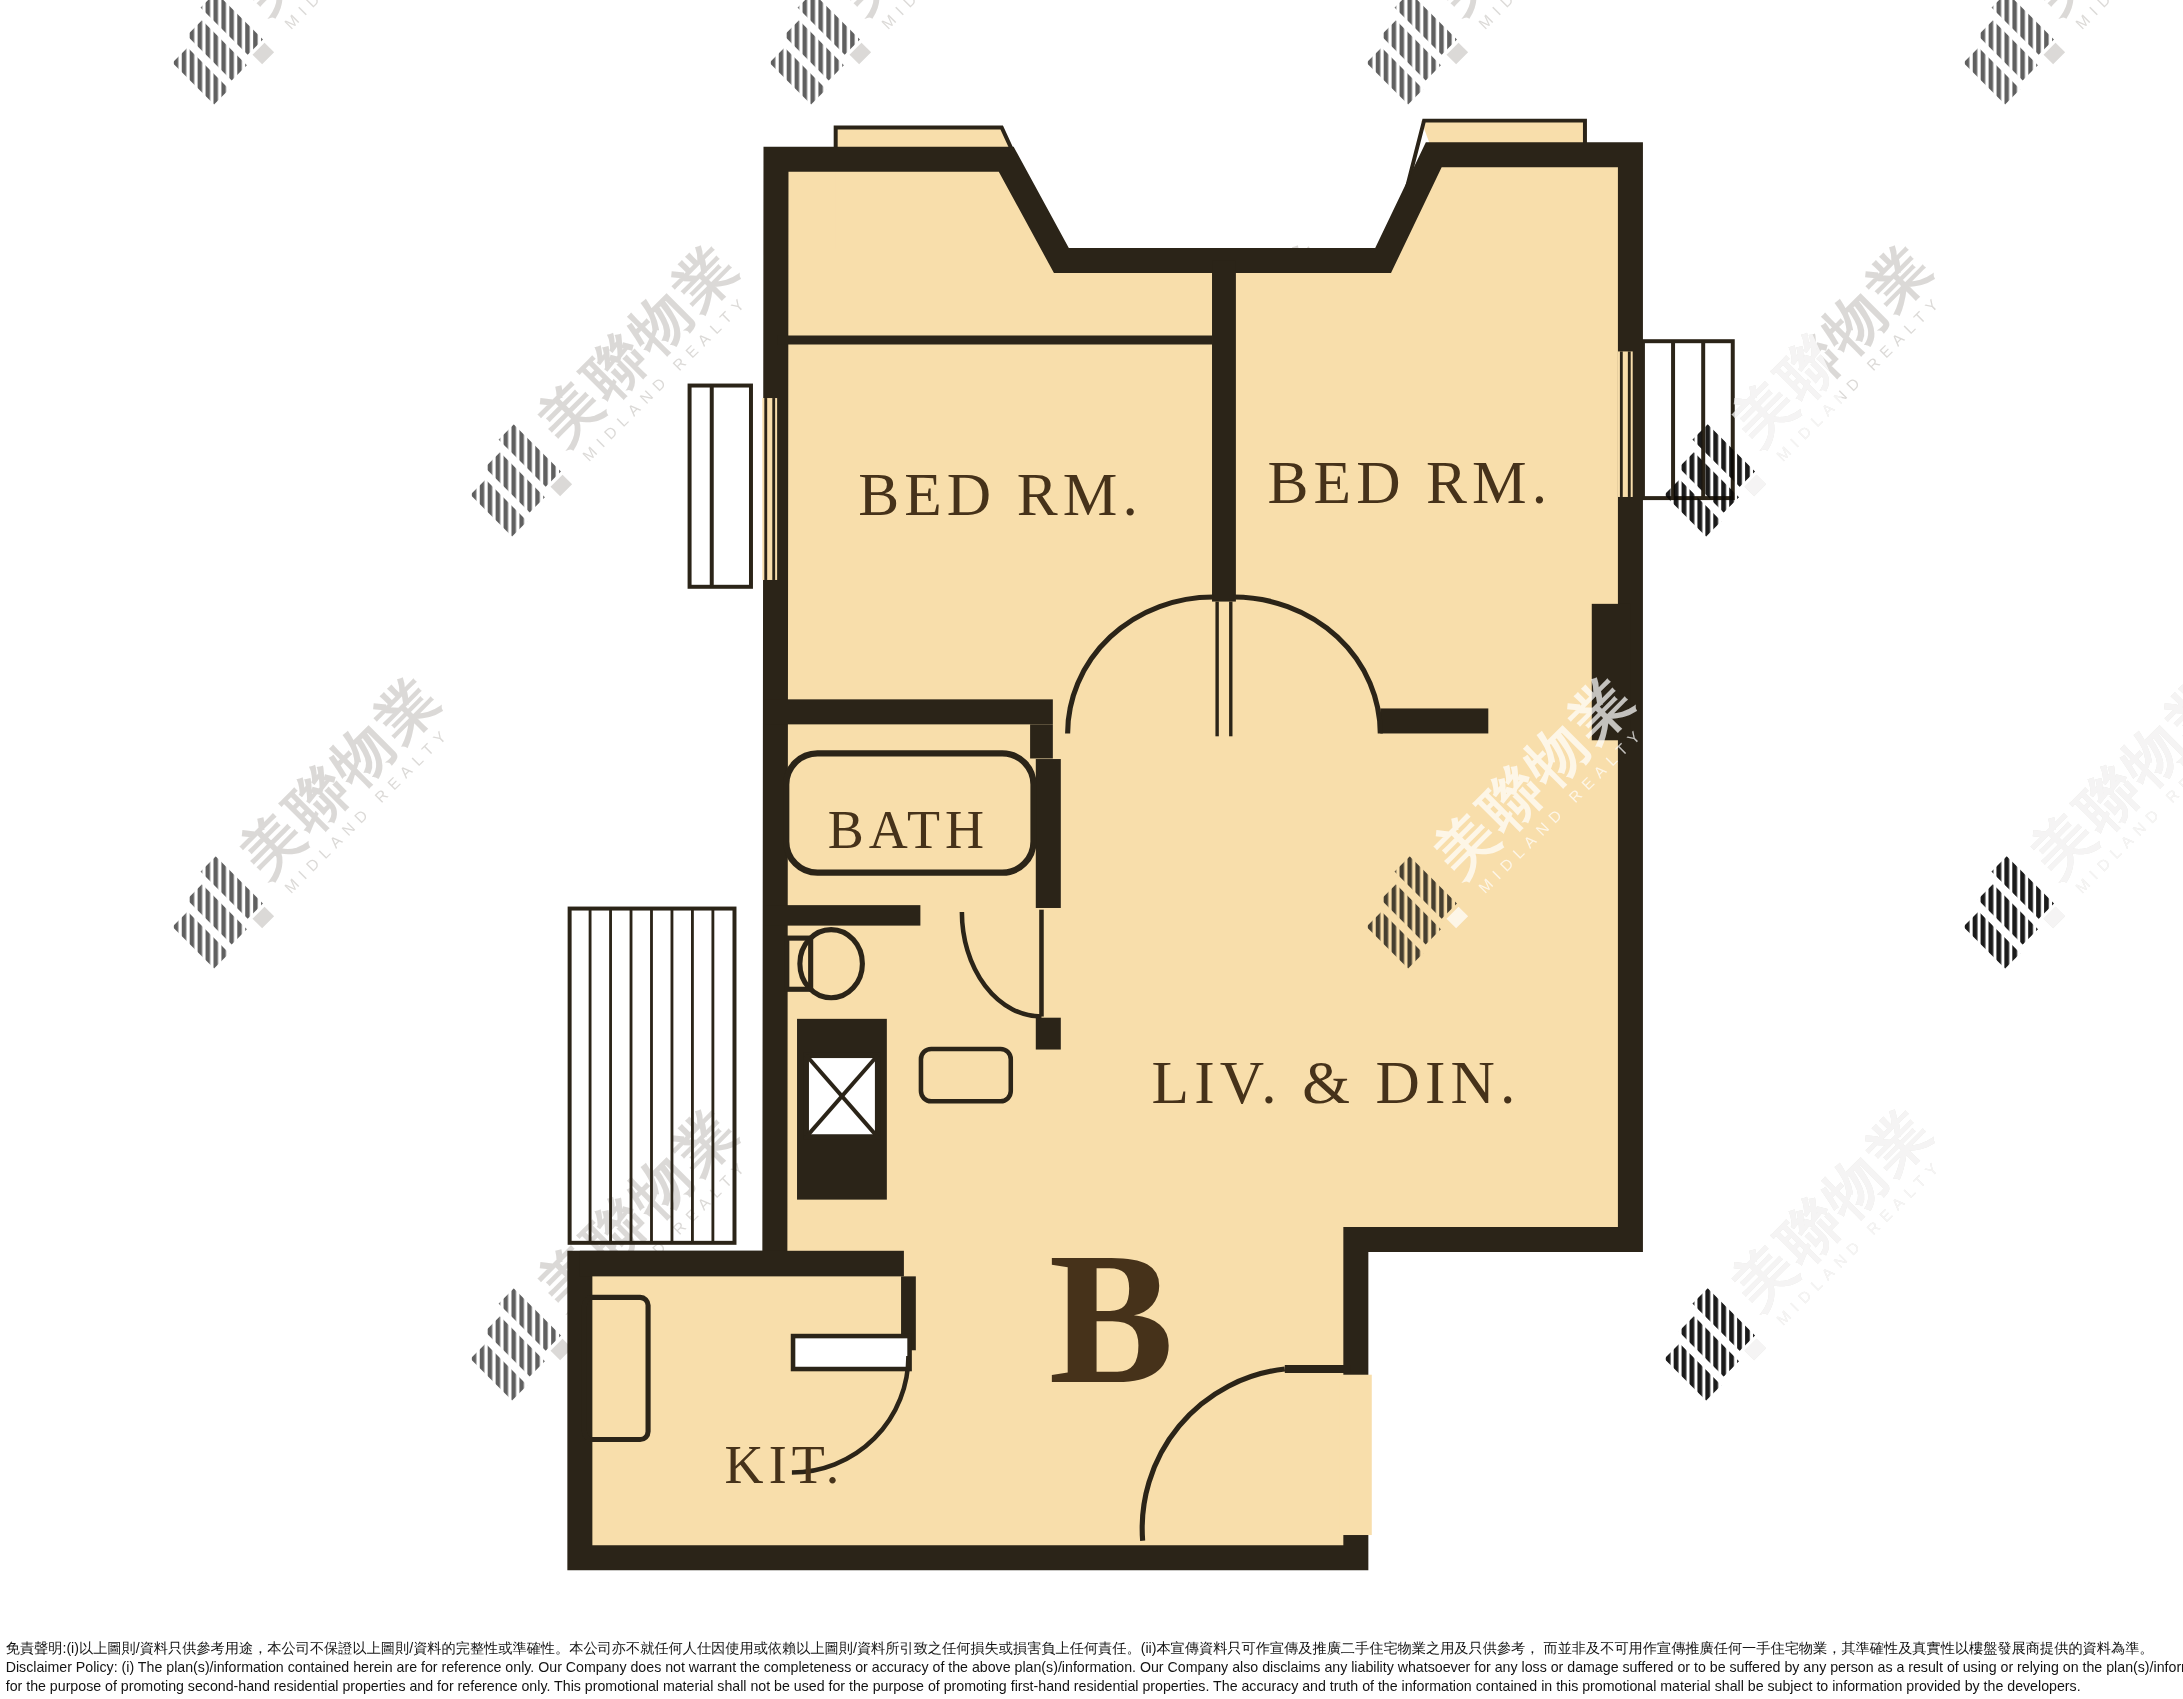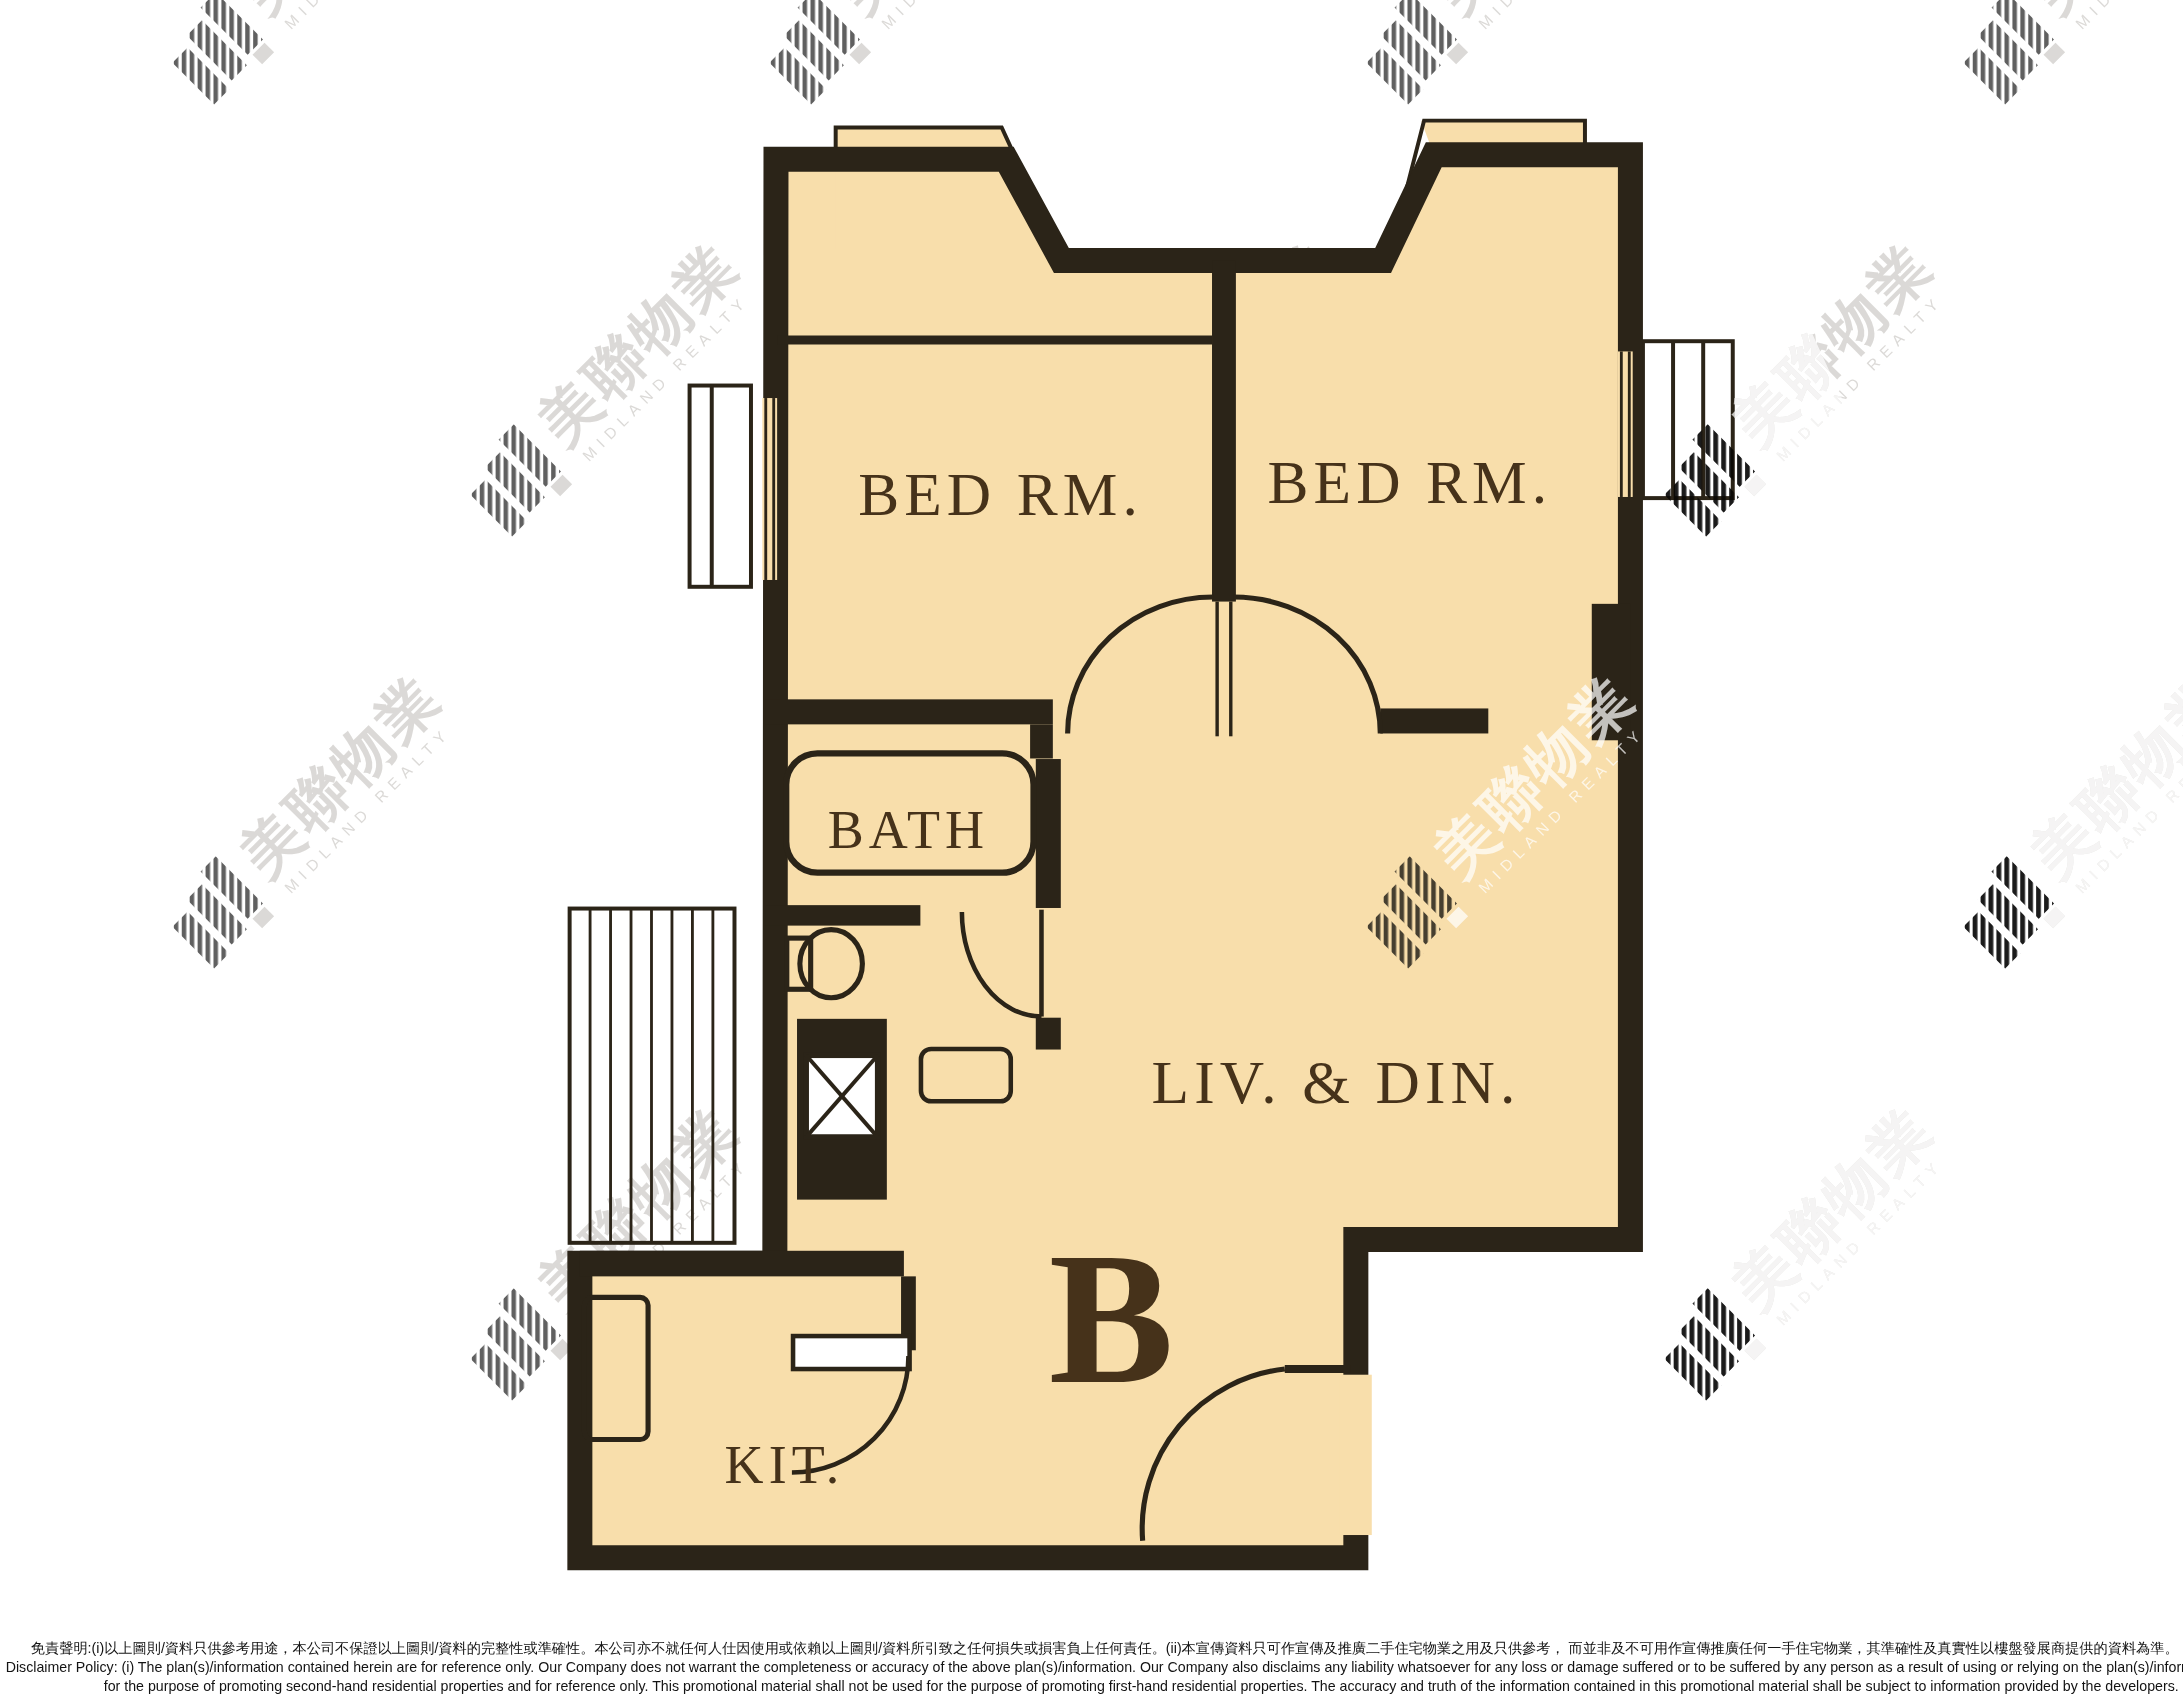--- a/index.html
+++ b/index.html
@@ -25,21 +25,20 @@
   
   #plan{position:absolute;left:0;top:0;z-index:2;}
   .room-label{font-family:"Liberation Serif",serif;letter-spacing:9px;}
   .unit-letter{font-family:"Liberation Serif",serif;font-weight:bold;}
   
   #disclaimer{
     position:absolute;left:5.7px;top:1639px;width:2173px;z-index:4;
     color:#131313;font-size:14.2px;line-height:19px;
     font-family:"Liberation Sans",sans-serif;
     white-space:nowrap;
-    text-align:right;
   }
 </style>
 </head>
 <body>
 
 <svg width="0" height="0" style="position:absolute" aria-hidden="true">
   <defs>
     <pattern id="wmstripe" width="14" height="14" patternUnits="userSpaceOnUse" patternTransform="rotate(45)">
       <rect width="14" height="14" fill="transparent"></rect>
       <rect width="8" height="14" fill="currentColor"></rect>

